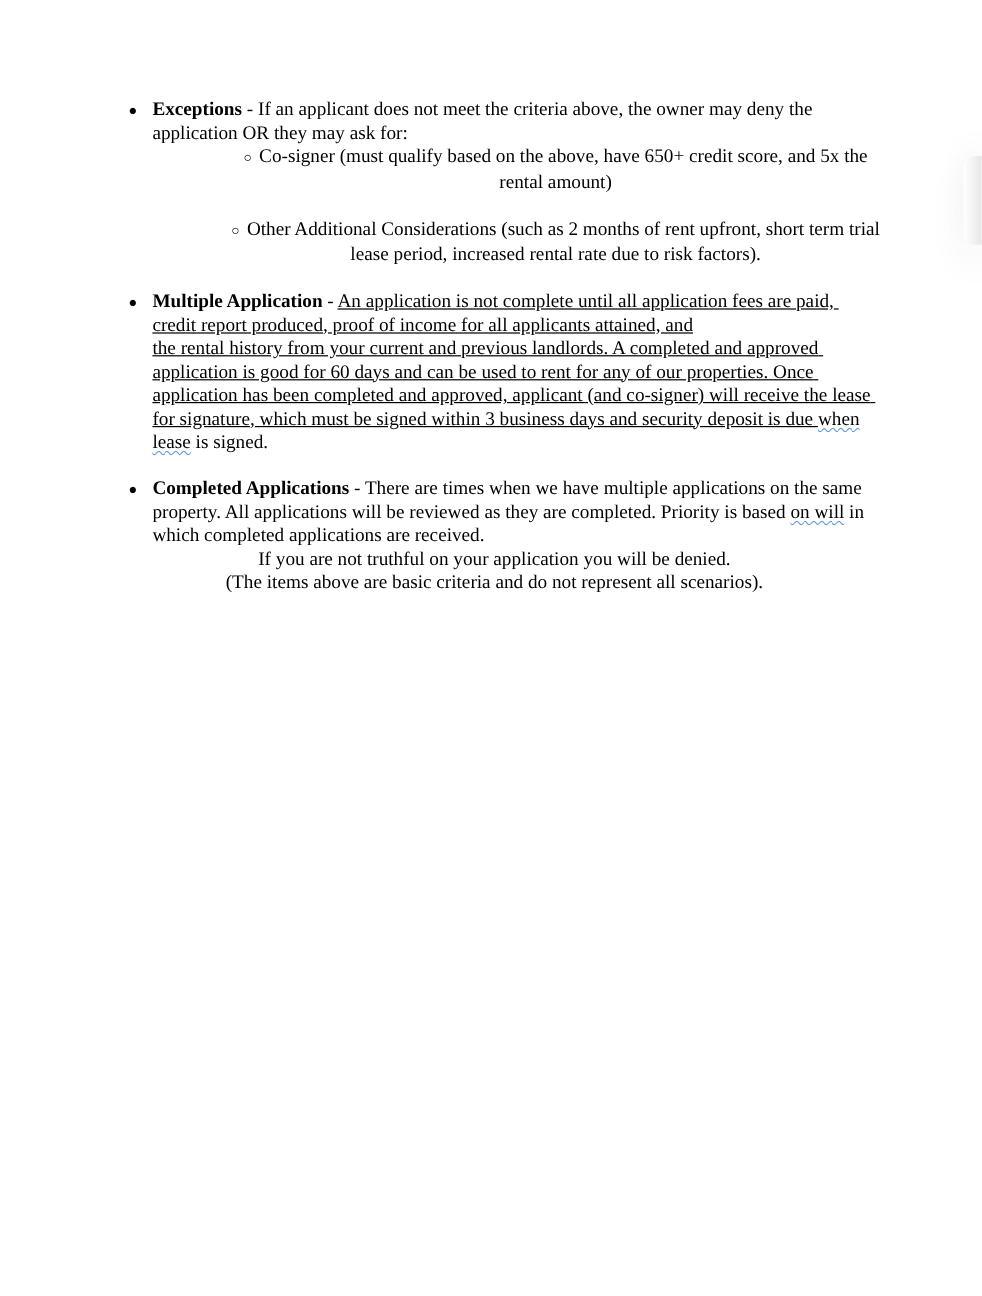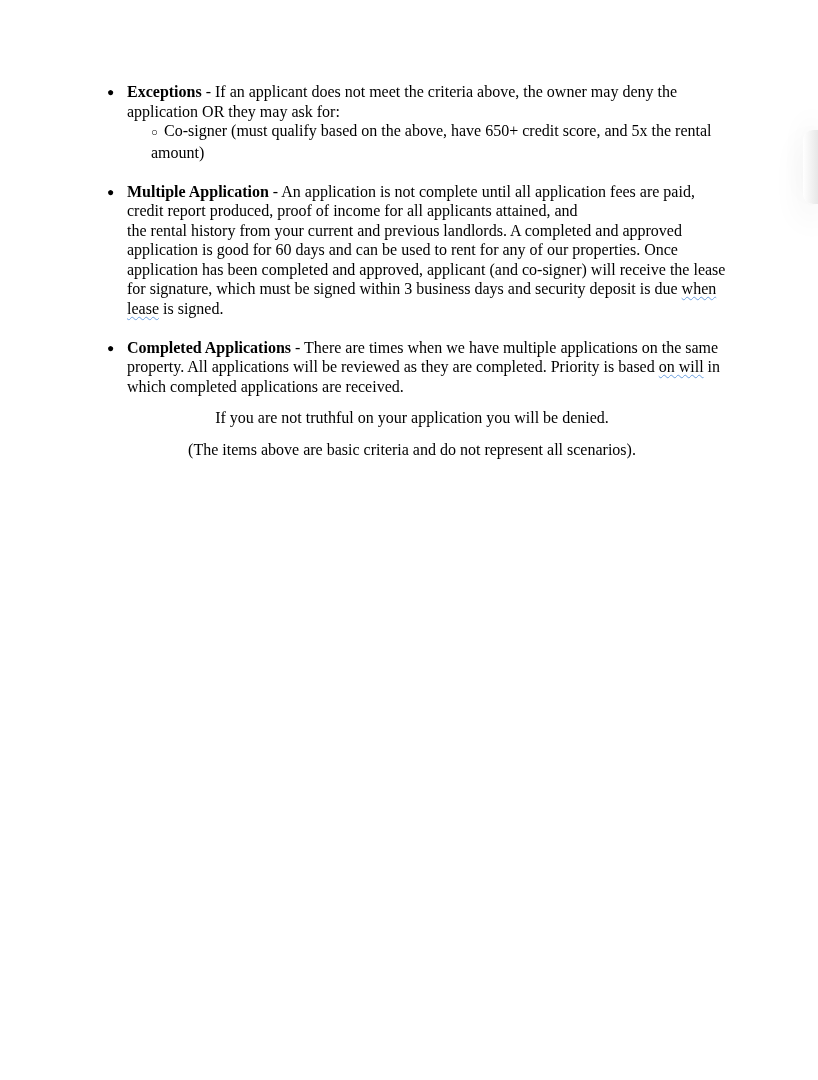--- a/index.html
+++ b/index.html
@@ -28,40 +28,41 @@
     padding-left: 37px;
   }
   .bullet-glyph {
     position: absolute;
     left: 17px;
     top: 1px;
     font-size: 12px;
     line-height: 19.5px;
   }
   .sub-item {
-    margin-left: 24px; 
+    margin-left: 65px; 
+    text-align: center;
   }
   .sub-glyph {
     font-size: 11.5px;
     margin-right: 6px;
   }
   .mt-1 { margin-top: 19.5px; }
   .mt-2 { margin-top: 39px; }
   .bold { font-weight: bold; margin-top: 32px; }
-  .prewrap { white-space: pre-wrap; }
+  .prewrap { white-space: pre-wrap; text-decoration: underline; }
   .squiggle {
     text-decoration-line: underline;
     text-decoration-style: wavy;
     text-decoration-color: #6a9fe0;
     text-decoration-thickness: 1px;
     text-underline-offset: 2px;
   }
   .centered {
     text-align: center;
-    margin: 12px;
+    margin: 0;
   }
   .edge-thumb {
     position: absolute;
     right: 0;
     top: 130px;
     width: 15px;
     height: 74px;
     border-radius: 10px 0 0 10px;
     background: linear-gradient(to right, rgba(233,233,233,0) 0%, #e7e7e7 100%);
     box-shadow: 0 14px 30px 6px rgba(0,0,0,0.035), 0 -10px 24px 4px rgba(0,0,0,0.025);
@@ -71,20 +72,23 @@
 <body>
 
 <div class="doc">
 
   <div class="bullet-item">
     <span class="bullet-glyph">●</span>
     <div>
       <span class="bold">Exceptions</span><span> - </span><span>If an applicant does not meet the criteria above, the owner may deny the application OR they may ask for:</span>
       <div class="sub-item">
         <span class="sub-glyph">○</span><span>Co-signer (must qualify based on the above, have 650+ credit score, and 5x the rental amount)</span>
+      </div>
+      <div class="sub-item mt-1">
+        <span class="sub-glyph">○</span><span>Other Additional Considerations (such as 2 months of rent upfront, short term trial lease period, increased rental rate due to risk factors).</span>
       </div>
     </div>
   </div>
 
   <div class="bullet-item mt-1">
     <span class="bullet-glyph">●</span>
     <div>
       <span class="bold">Multiple Application</span><span> - </span><span class="prewrap">An application is not complete until all application fees are paid, credit report produced, proof of income for all applicants attained, and
 the rental history from your current and previous landlords. A completed and approved application is good for 60 days and can be used to rent for any of our properties. Once application has been completed and approved, applicant (and co-signer) will receive the lease for signature, which must be signed within 3 business days and security deposit is due </span><span class="squiggle">when lease</span><span> is signed.</span>
     </div>

